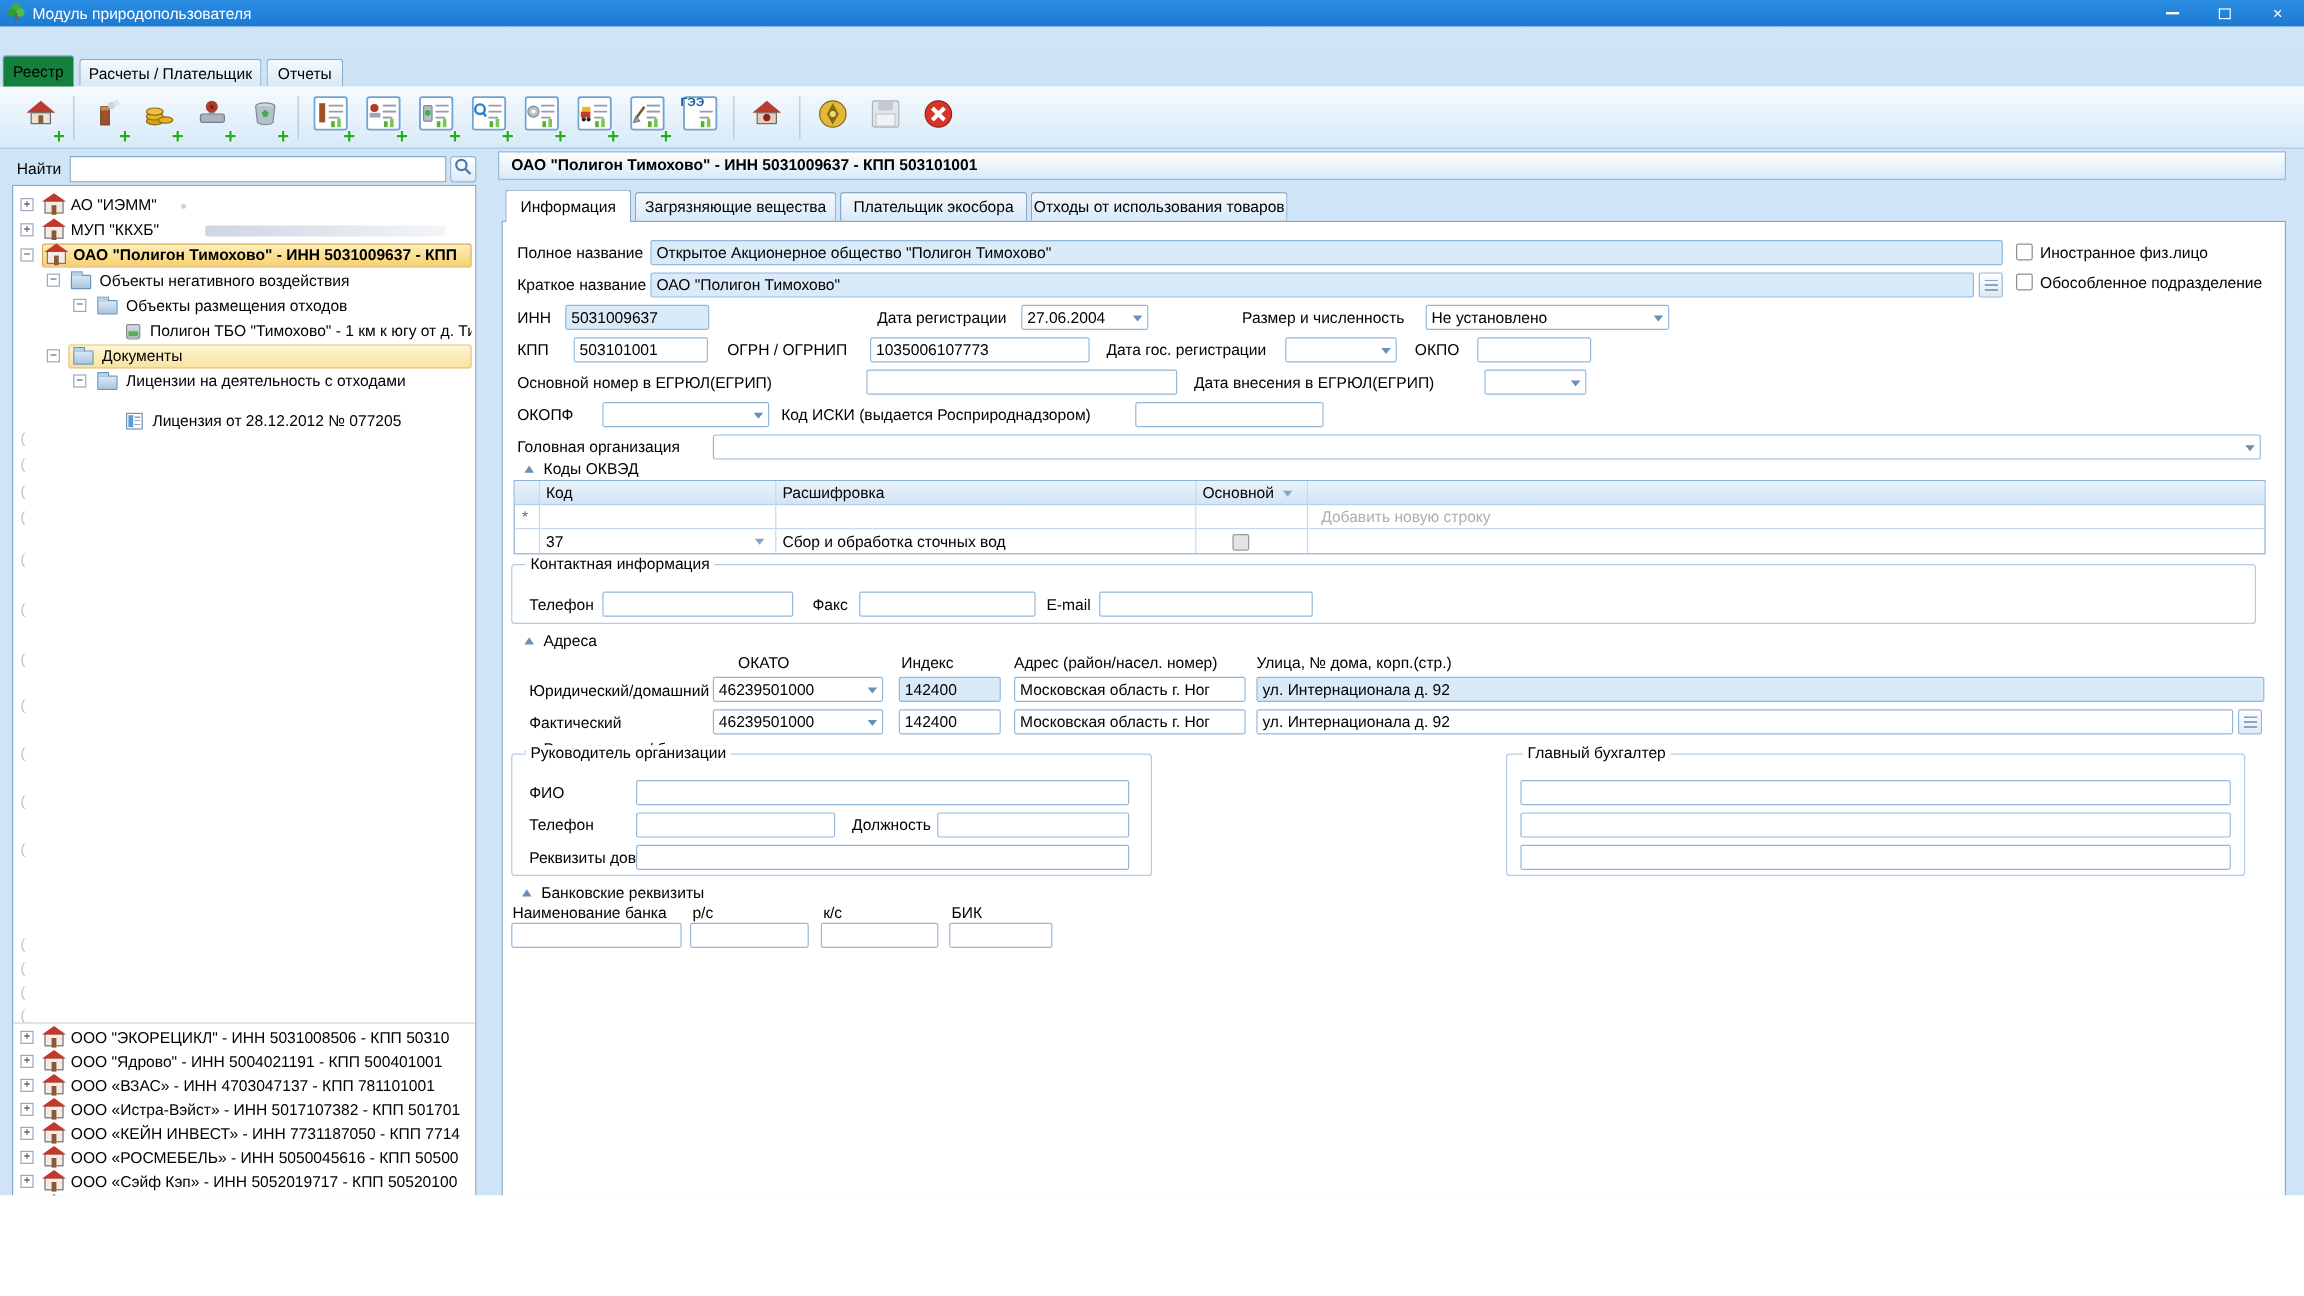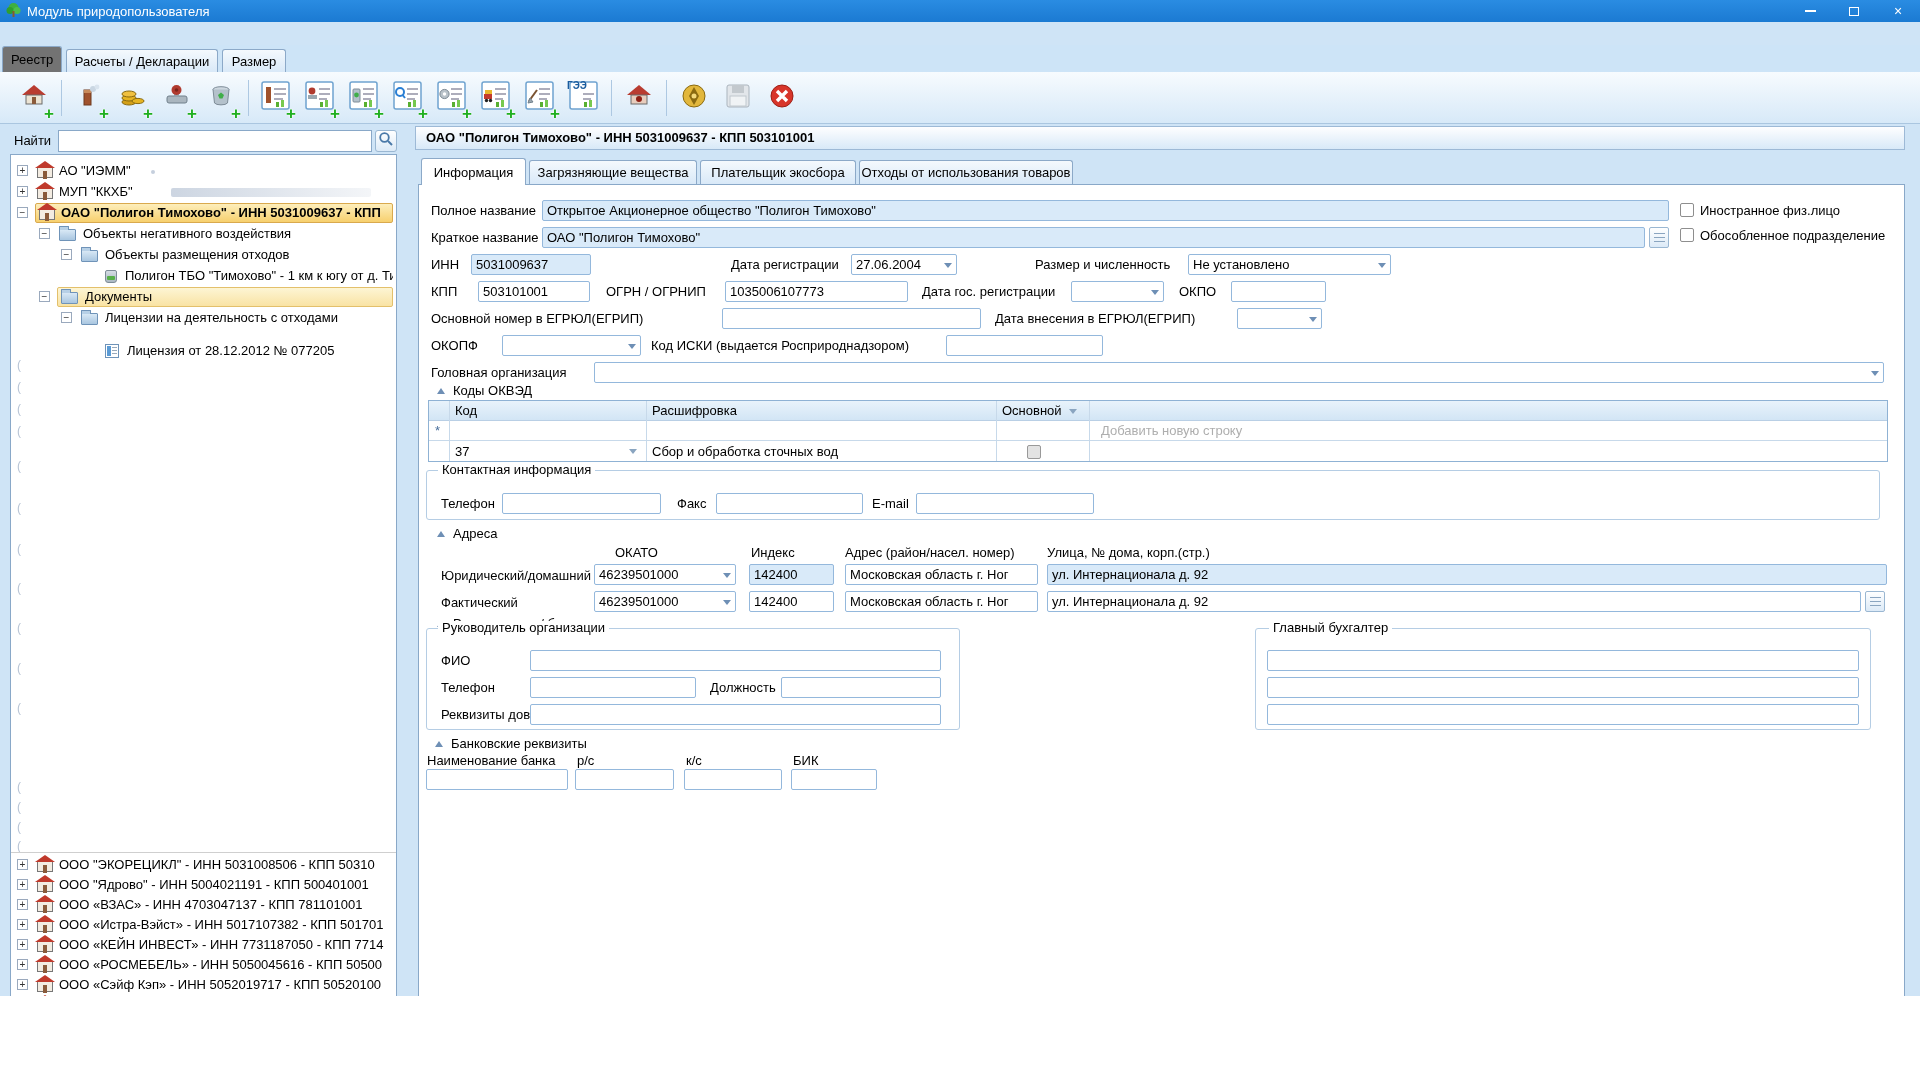--- a/index.html
+++ b/index.html
@@ -10,21 +10,21 @@
 .titlebar{position:absolute;left:0;top:0;width:1920px;height:22px;background:linear-gradient(#2a8ce2,#1b7ad2);color:#fff;font-size:13px;display:flex;align-items:center;padding-left:6px}
 .titlebar .ttl{margin-left:6px}
 .wbtns{position:absolute;right:0;top:0;height:22px;display:flex}
 .wbtn{width:44px;height:22px;display:flex;align-items:center;justify-content:center;color:#fff;font-size:14px}
 .wbtn .bar{width:11px;height:2px;background:#fff}
 .wbtn .box{width:10px;height:9px;border:1.5px solid #fff}
 .menubar{position:absolute;left:0;top:22px;width:1920px;height:23px;background:#cde4f7;display:flex;align-items:center;font-size:14px}
 .menu-item{padding:0 11px;height:100%;display:flex;align-items:center;cursor:default}
 .tabstrip{position:absolute;left:0;top:45px;width:1920px;height:27px;background:#cde4f7}
 .mtab{position:absolute;bottom:0;height:23px;border:1px solid #8ca9c8;border-bottom:none;border-radius:3px 3px 0 0;font-size:13px;display:flex;align-items:center;justify-content:center;background:linear-gradient(#f4f9fd,#d9e9f8)}
-.mtab.active{background:#737373;height:26px;z-index:2}
+.mtab.active{background:#15803d;height:26px;z-index:2}
 .toolbar{position:absolute;left:0;top:72px;width:1920px;height:52px;background:linear-gradient(#f7fbfe,#d7e9f8);border-bottom:1px solid #aac6e0;display:flex;align-items:center;padding-left:12px}
 .tbtn{width:44px;height:44px;position:relative;display:flex;align-items:center;justify-content:center;border-radius:3px}
 .tsep{width:1px;height:36px;background:#adc8e2;margin:0 5px}
 .plus{position:absolute;right:2px;bottom:-1px;color:#1faf1f;font-weight:bold;font-size:17px;line-height:15px;text-shadow:0 0 2px #fff,0 0 2px #fff}
 .gee{position:absolute;left:5px;top:4px;font-size:10px;font-weight:bold;color:#1a5c9e;letter-spacing:0}
 
 .lbl{position:absolute;font-size:13px;line-height:21px;white-space:nowrap}
 .findrow-input{position:absolute;left:58px;top:130px;width:314px;height:22px;border:1px solid #89a8c8;background:#fff;font-size:13px;padding:0 4px}
 .findbtn{position:absolute;left:375px;top:130px;width:22px;height:22px;border:1px solid #9ab7d2;border-radius:3px;background:linear-gradient(#fff,#dceaf7);display:flex;align-items:center;justify-content:center}
 .tree{position:absolute;left:10px;top:154px;width:387px;height:883px;background:#fff;border:1px solid #89a8c8;overflow:hidden}
@@ -126,22 +126,22 @@
         </div>
       <div class="wbtn">
           <span>×</span>
         </div>
     </div>
   </div>
 
 
   <div class="tabstrip">
     <div class="mtab active" style="left:2px;width:60px">Реестр</div>
-    <div class="mtab" style="left:66px;width:152px">Расчеты / Декларации</div>
-    <div class="mtab" style="left:222px;width:64px">Размер</div>
+    <div class="mtab" style="left:66px;width:152px">Расчеты / Плательщик</div>
+    <div class="mtab" style="left:222px;width:64px">Отчеты</div>
   </div>
 
   <div class="toolbar">
     <div class="tbtn">
         <span><svg width="28" height="26">
             <polygon points="14,2 26,12 2,12" fill="#b93c30"></polygon>
             <rect x="6" y="12" width="16" height="9" fill="#ece4d4" stroke="#6b6b6b"></rect>
             <rect x="12" y="14" width="4" height="7" fill="#8a5a3a"></rect>
           </svg></span>
         <span class="plus">+</span>

